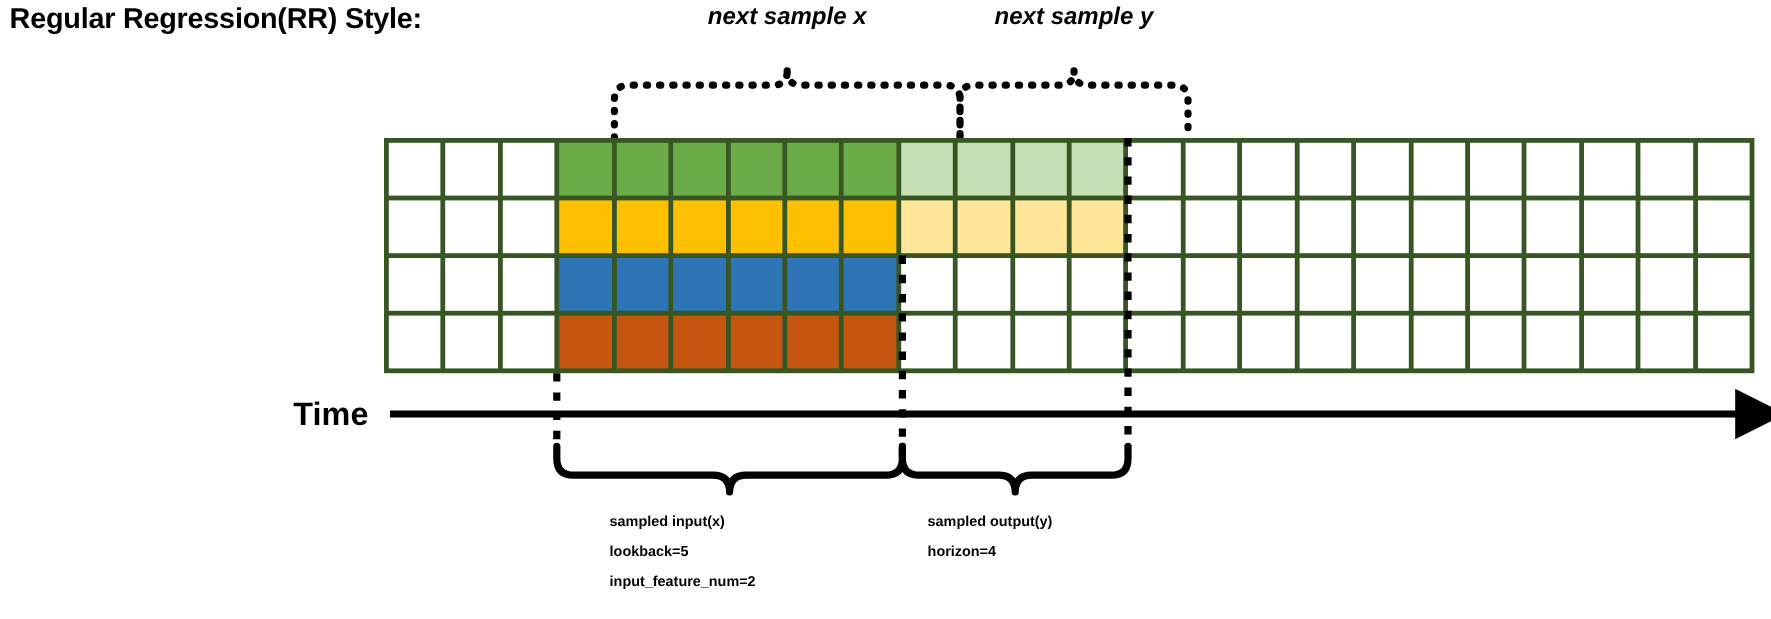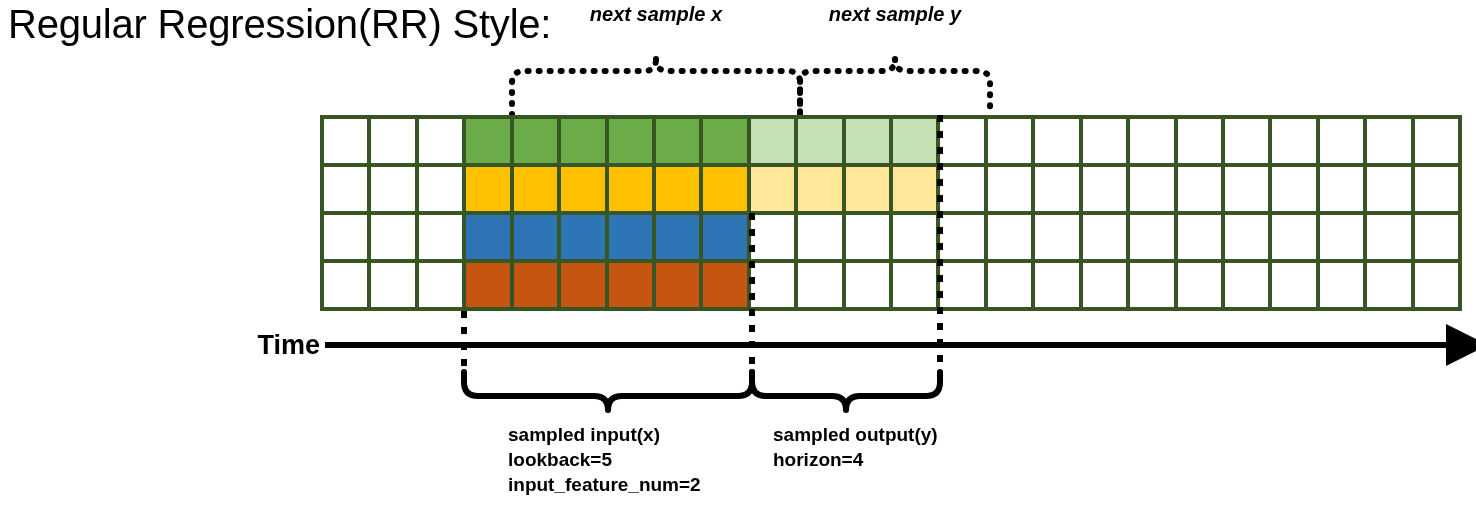--- a/index.html
+++ b/index.html
@@ -17,22 +17,22 @@
     height: 516px;
     overflow: hidden;
     background: #ffffff;
   }
 
   
   #title {
     position: absolute;
     left: 8px;
     top: 2px;
-    font-size: 40px;
-    font-weight: 400;
+    font-size: 24px;
+    font-weight: 700;
     letter-spacing: -0.2px;
     white-space: nowrap;
   }
 
   
   .top-label {
     position: absolute;
     font-size: 20px;
     font-style: italic;
     font-weight: 600;
@@ -85,33 +85,33 @@
     grid-template-rows: repeat(4, 1fr);
     gap: 4px;
     padding: 4px;
     box-sizing: border-box;
   }
   .cell { background: #ffffff; }
 
   
   #time-label {
     position: absolute;
-    left: 150px;
+    left: 137px;
     top: 325px;
     width: 170px;
     text-align: right;
     font-size: 27px;
     font-weight: 700;
     line-height: 40px;
   }
 
   
   .bottom-text {
     position: absolute;
-    font-size: 19px;
+    font-size: 12px;
     font-weight: 600;
     line-height: 25px;
     white-space: nowrap;
   }
   #text-input  { left: 508px; top: 422px; }
   #text-output { left: 773px; top: 422px; }
   .bottom-text div { white-space: nowrap; }
 </style>
 </head>
 <body>

